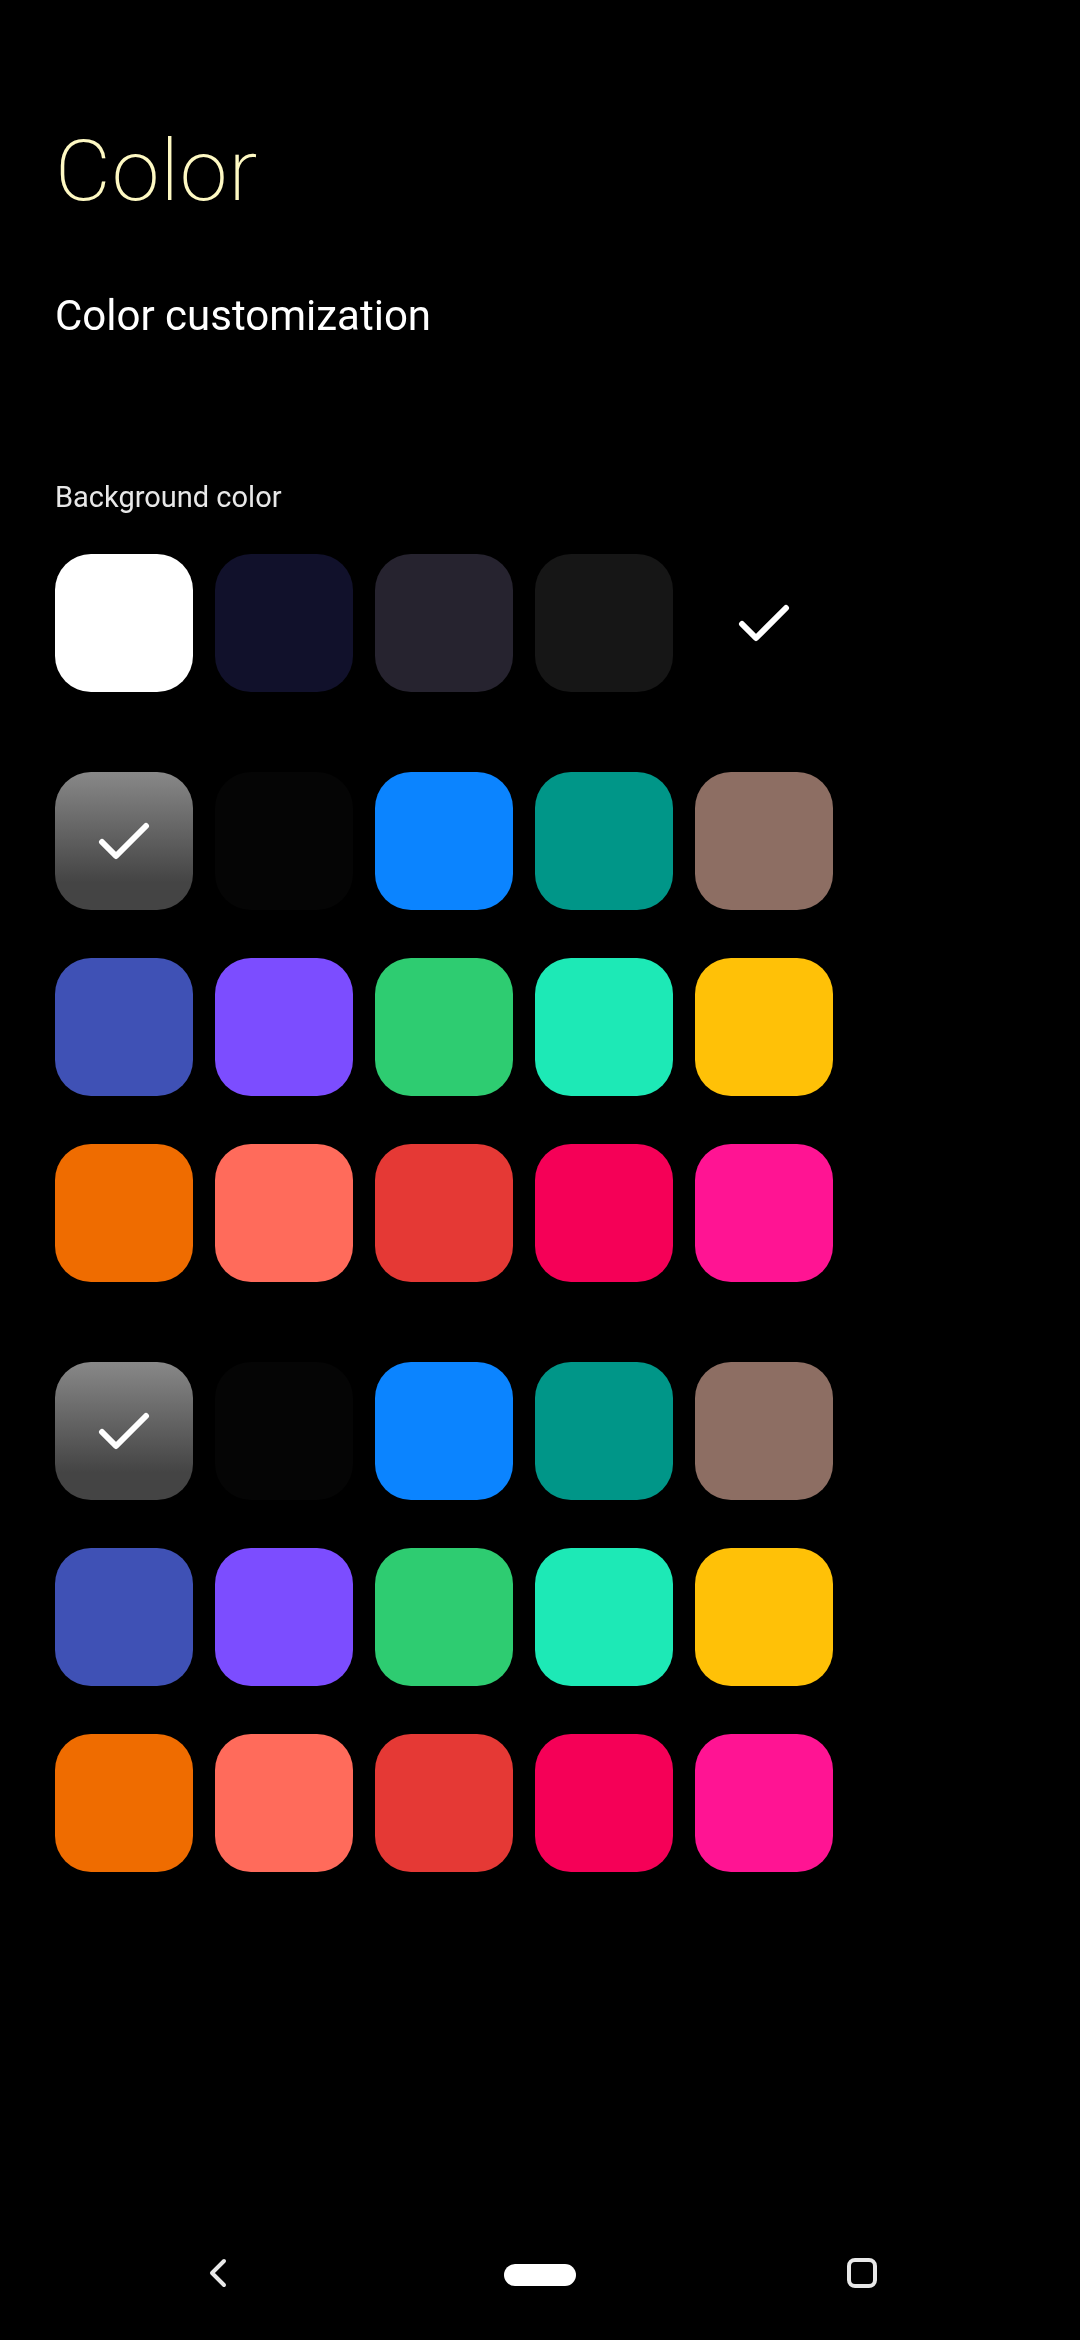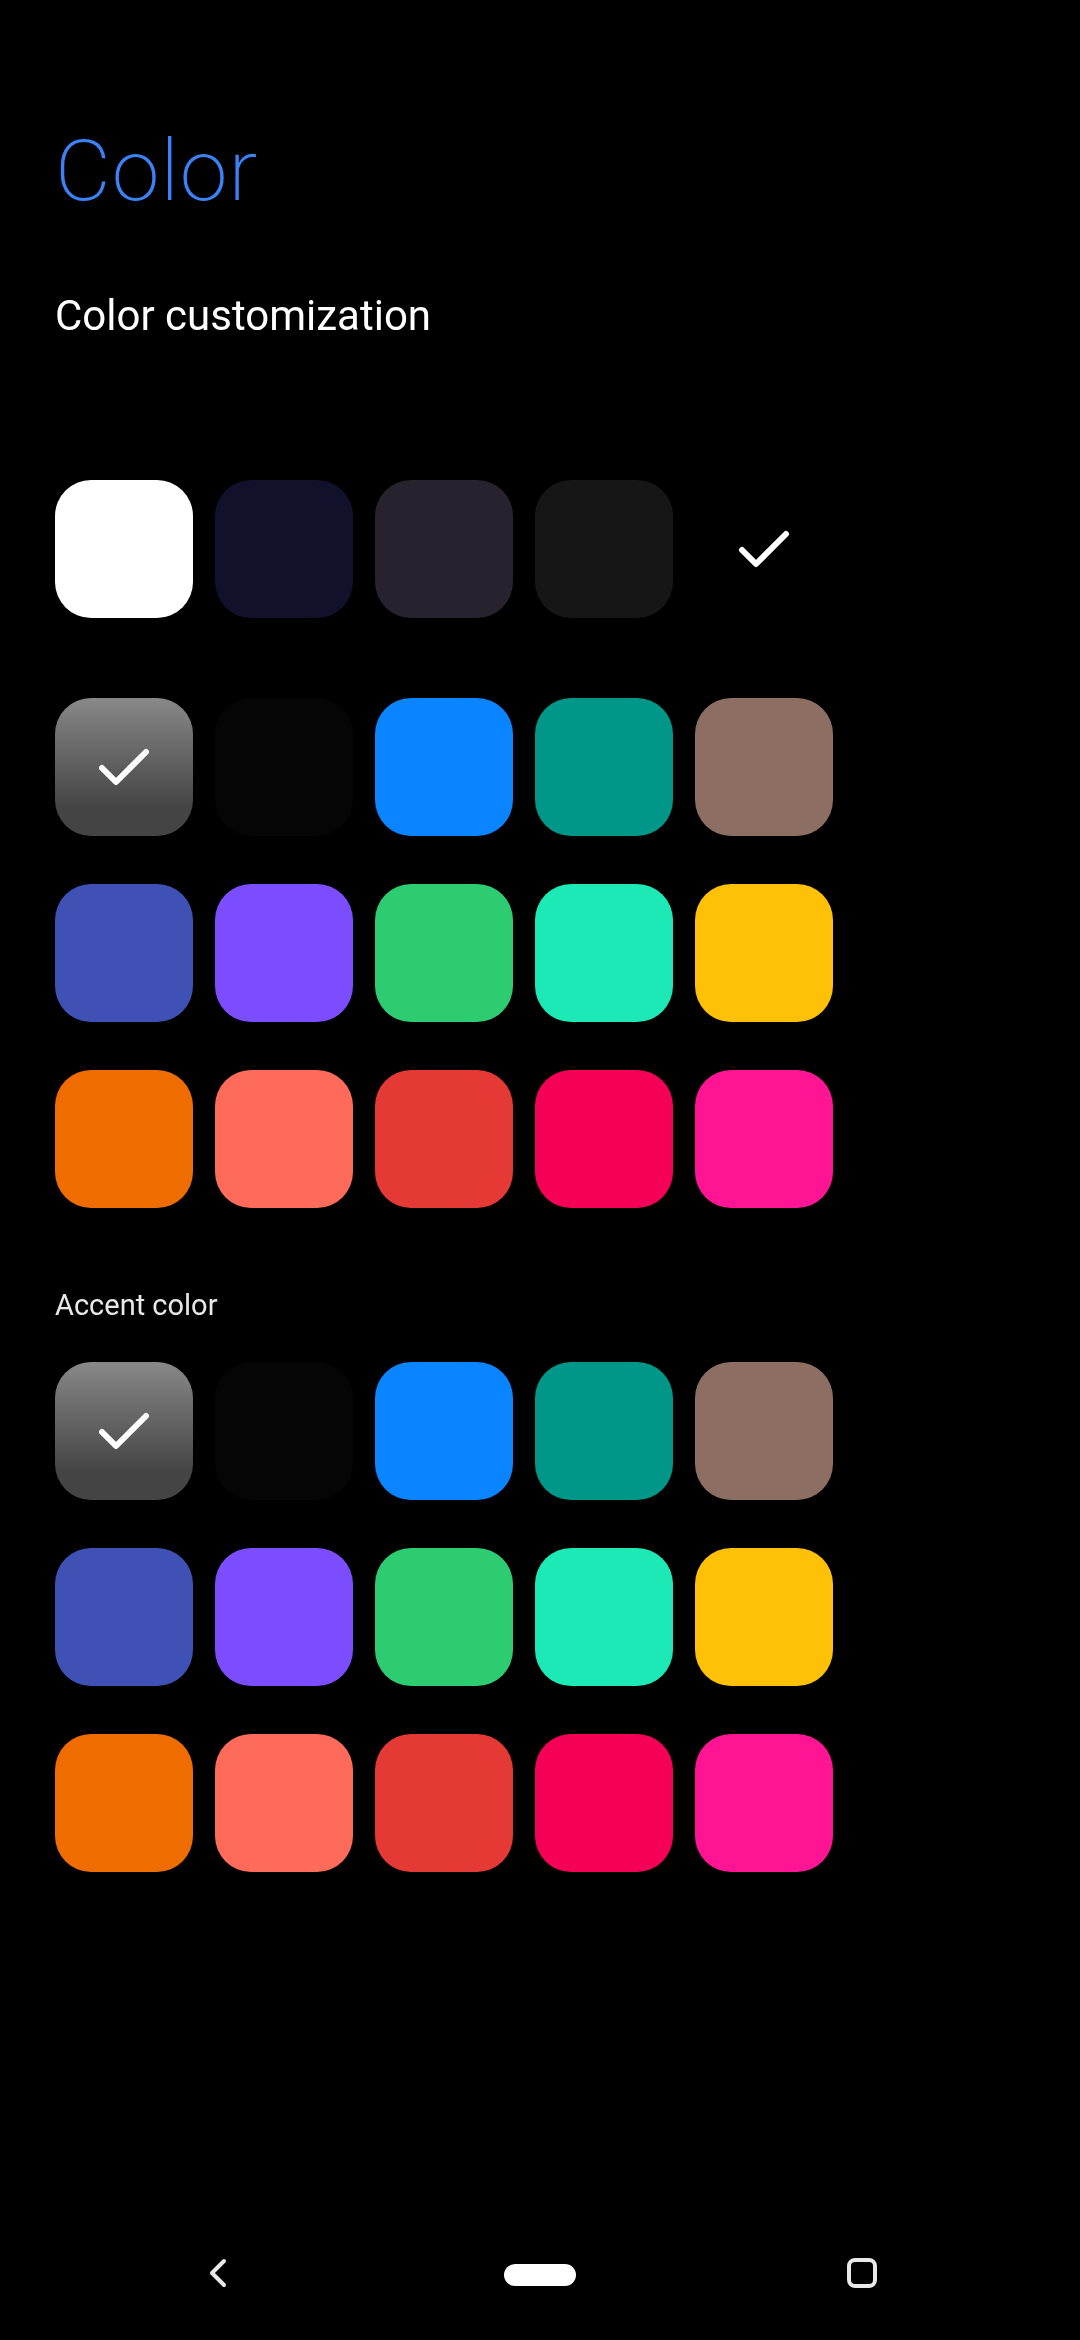--- a/index.html
+++ b/index.html
@@ -11,21 +11,21 @@
       font-family: -apple-system, 'Segoe UI', Roboto, sans-serif;
       overflow: hidden;
       position: relative;
     }
     .content {
       padding: 120px 55px 0 55px;
     }
     .page-title {
       font-size: 86px;
       font-weight: 200;
-      color: #3b82f6;
+      color: #fef9c3;
       letter-spacing: 1px;
       margin-bottom: 70px;
     }
     .subtitle {
       font-size: 42px;
       font-weight: 400;
       color: #ffffff;
       margin-bottom: 140px;
     }
     .section-label {
@@ -88,20 +88,21 @@
     .nav-recent rect { fill: none; stroke: #e8e8e8; stroke-width: 4; }
   </style>
 </head>
 <body>
 
 <div class="content">
   <h1 class="page-title">Color</h1>
   <h2 class="subtitle">Color customization</h2>
 
   <div class="section">
+    <div class="section-label">Background color</div>
     <div class="swatch-row">
         <div class="swatch" style="background: rgb(255, 255, 255);"></div>
         <div class="swatch" style="background: rgb(17, 17, 43);"></div>
         <div class="swatch" style="background: rgb(38, 35, 47);"></div>
         <div class="swatch" style="background: rgb(22, 22, 22);"></div>
         <div class="swatch" style="background: rgb(0, 0, 0);">
           <svg class="checkmark" viewBox="0 0 52 38">
             <path d="M4 20 L18 34 L48 4"></path>
           </svg>
         </div>
@@ -132,21 +133,20 @@
           <div class="swatch" style="background: rgb(239, 108, 0);"></div>
           <div class="swatch" style="background: rgb(255, 107, 91);"></div>
           <div class="swatch" style="background: rgb(229, 57, 53);"></div>
           <div class="swatch" style="background: rgb(245, 0, 87);"></div>
           <div class="swatch" style="background: rgb(255, 20, 147);"></div>
         </div>
       </div>
   </div>
 
   <div class="section">
-    <div class="section-label">Accent color</div>
     <div>
         <div class="swatch-row">
           <div class="swatch gradient-swatch">
             <svg class="checkmark" viewBox="0 0 52 38">
               <path d="M4 20 L18 34 L48 4"></path>
             </svg>
           </div>
           <div class="swatch" style="background: rgb(5, 5, 5);"></div>
           <div class="swatch" style="background: rgb(11, 132, 255);"></div>
           <div class="swatch" style="background: rgb(0, 150, 136);"></div>

